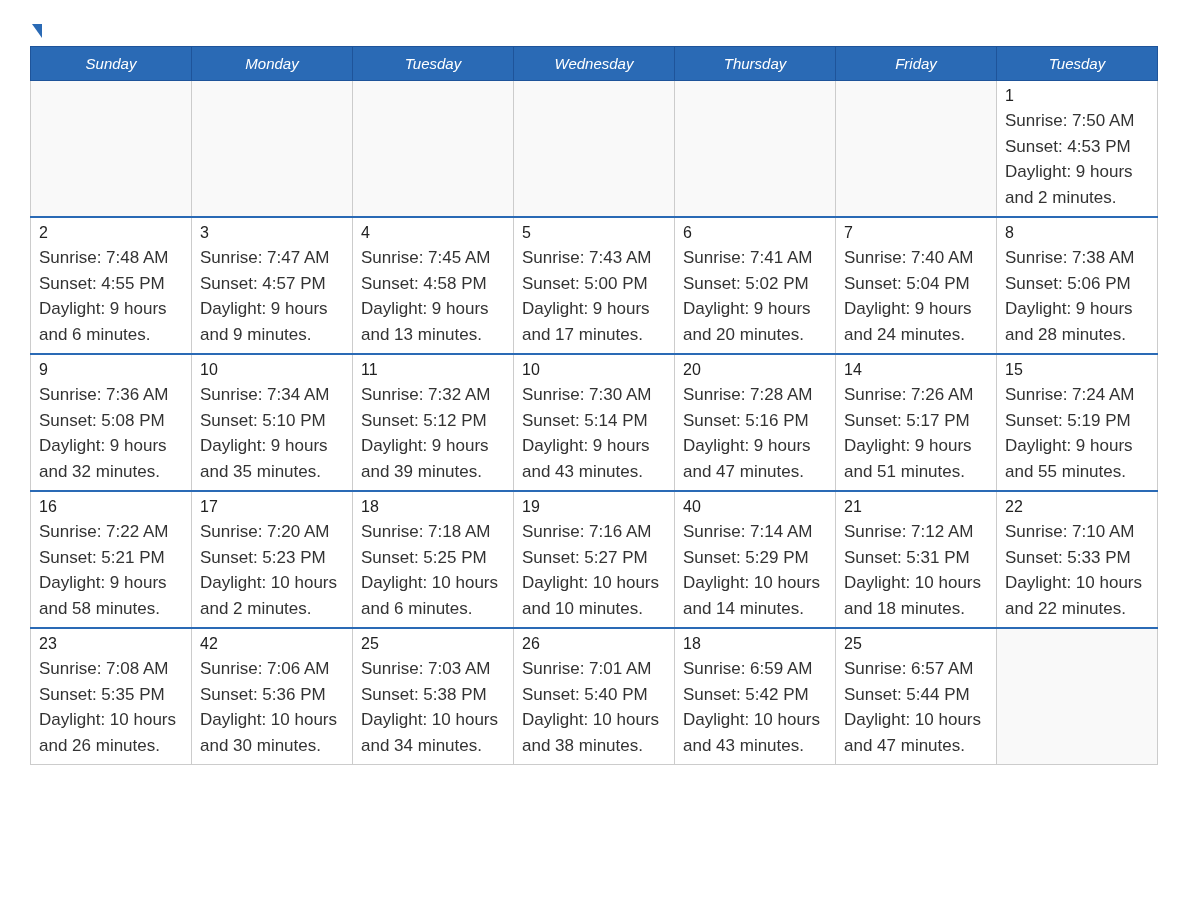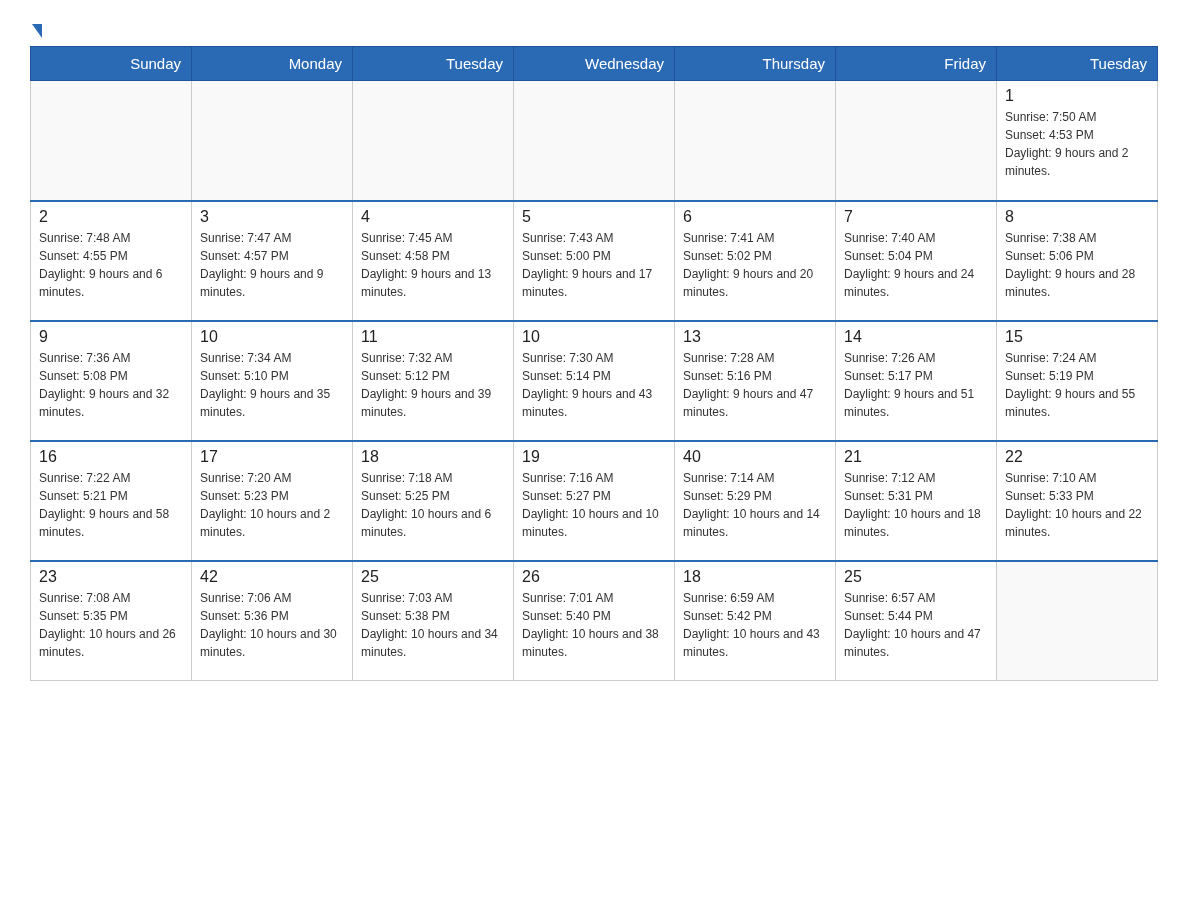--- a/index.html
+++ b/index.html
@@ -62,23 +62,24 @@
     .calendar {
       width: 100%;
       border-collapse: collapse;
       margin-top: 10px;
     }
     .calendar th {
       background-color: #2a6ab5;
       color: #fff;
       font-size: 15px;
       font-weight: normal;
-      padding: 8px 10px;
-      text-align: right;
+      padding: 8px 22px;
+      text-align: center;
       border: 1px solid #1e549a;
+      font-style: italic;
     }
     .calendar td {
       vertical-align: top;
       border: 1px solid #ccc;
       padding: 6px 8px;
       width: 14.28%;
       min-height: 110px;
       height: 120px;
       font-size: 12px;
       color: #333;
@@ -88,21 +89,21 @@
       background: #f9f9f9;
     }
     .day-number {
       font-size: 16px;
       font-weight: normal;
       color: #222;
       margin-bottom: 3px;
       display: block;
     }
     .day-info {
-      font-size: 12px;
+      font-size: 17px;
       color: #333;
       line-height: 1.5;
     }
     .row-divider td {
       border-top: 2px solid #2a6ab5;
     }
   </style>
 </head>
 <body>
 
@@ -186,21 +187,21 @@
         </td>
         <td>
           <span class="day-number">11</span>
           <div class="day-info">Sunrise: 7:32 AM<br>Sunset: 5:12 PM<br>Daylight: 9 hours and 39 minutes.</div>
         </td>
         <td>
           <span class="day-number">10</span>
           <div class="day-info">Sunrise: 7:30 AM<br>Sunset: 5:14 PM<br>Daylight: 9 hours and 43 minutes.</div>
         </td>
         <td>
-          <span class="day-number">13</span>
+          <span class="day-number">20</span>
           <div class="day-info">Sunrise: 7:28 AM<br>Sunset: 5:16 PM<br>Daylight: 9 hours and 47 minutes.</div>
         </td>
         <td>
           <span class="day-number">14</span>
           <div class="day-info">Sunrise: 7:26 AM<br>Sunset: 5:17 PM<br>Daylight: 9 hours and 51 minutes.</div>
         </td>
         <td>
           <span class="day-number">15</span>
           <div class="day-info">Sunrise: 7:24 AM<br>Sunset: 5:19 PM<br>Daylight: 9 hours and 55 minutes.</div>
         </td>

